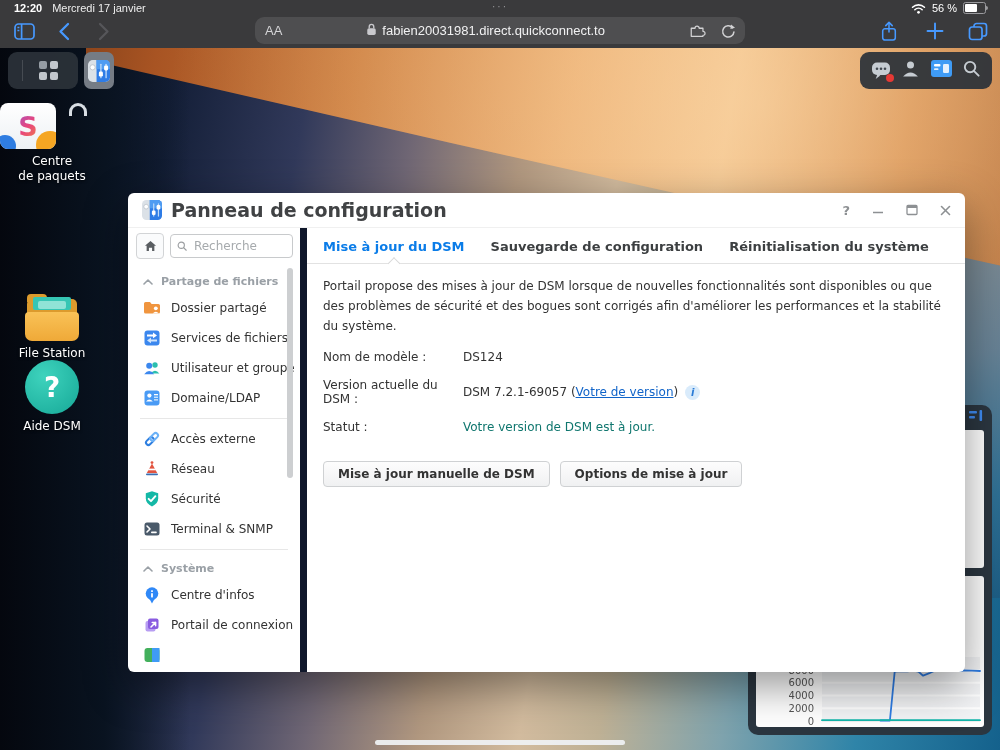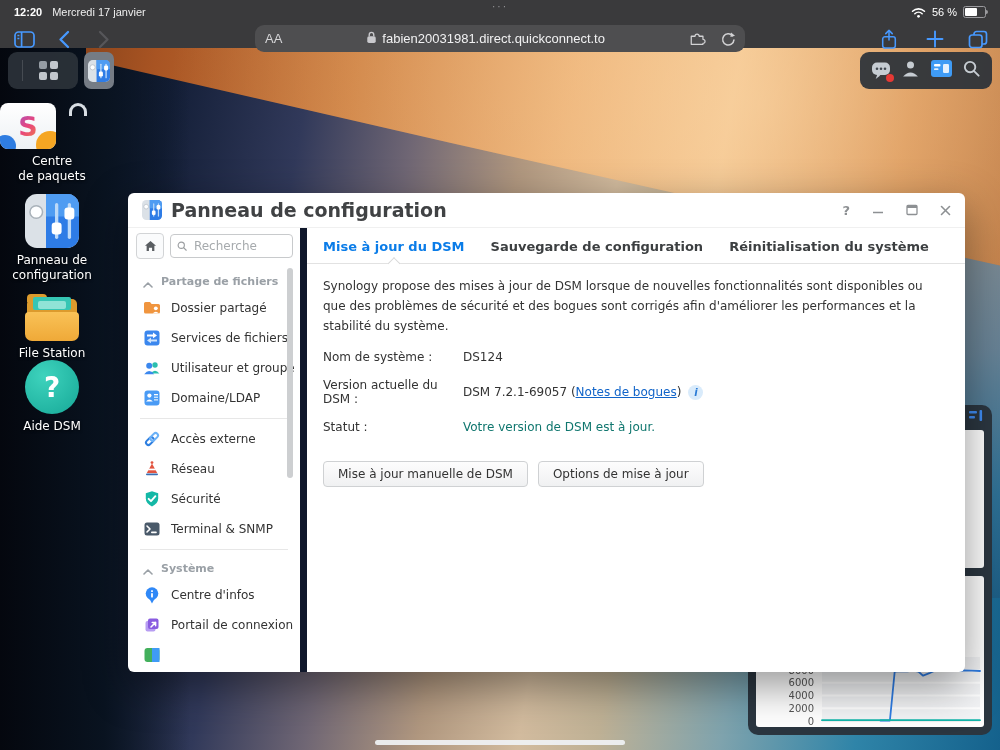--- a/index.html
+++ b/index.html
@@ -1,21 +1,21 @@
 <!DOCTYPE html>
 <html><head>
 <meta charset="utf-8">
 <style>
   html,body{margin:0;padding:0;background:#111;}
   .screen{position:relative;width:1000px;height:750px;overflow:hidden;background:#000;
     font-family:"DejaVu Sans",sans-serif;-webkit-font-smoothing:antialiased;}
 
   
   .chrome{position:absolute;top:0;left:0;right:0;height:48px;background:#3a3a3c;z-index:40;}
-  .status-row{position:relative;height:24px;display:flex;align-items:center;padding:0 14px;
+  .status-row{position:relative;height:16px;display:flex;align-items:center;padding:0 14px;
     color:#fff;font-family:"Liberation Sans",sans-serif;font-size:11px;}
   .s-time{font-weight:bold;}
   .s-date{margin-left:10px;color:#efefef;}
   .s-dots{position:absolute;left:0;right:0;top:1px;text-align:center;color:#9a9a9e;font-size:10px;letter-spacing:2px;}
   .status-right{margin-left:auto;display:flex;align-items:center;gap:6px;color:#fff;}
   .batt{position:relative;width:21px;height:10px;border:1px solid #9a9a9e;border-radius:2.5px;}
   .batt::after{content:"";position:absolute;right:-3px;top:2.5px;width:1.8px;height:4px;background:#9a9a9e;border-radius:0 2px 2px 0;}
   .batt-fill{position:absolute;left:1px;top:1px;bottom:1px;width:55%;background:#fff;border-radius:1px;}
   .toolbar-row{position:relative;height:30px;}
   .tb-abs{position:absolute;top:0;height:30px;display:flex;align-items:center;}
@@ -101,41 +101,41 @@
   .sidebar{width:172px;flex:none;position:relative;overflow:hidden;}
   .side-top{height:35px;display:flex;align-items:center;padding:0 7px 0 8px;gap:6px;}
   .home-btn{width:26px;height:24px;flex:none;border:1px solid #d2d4d6;border-radius:4px;background:#fafbfc;
     display:flex;align-items:center;justify-content:center;}
   .search-box{flex:1;height:24px;border:1px solid #c8cacc;border-radius:4px;display:flex;align-items:center;
     padding:0 6px;gap:5px;box-sizing:border-box;}
   .search-box input{border:none;outline:none;background:transparent;width:100%;font-size:12px;
     font-family:"DejaVu Sans",sans-serif;color:#333;}
   .search-box input::placeholder{color:#a6aaad;}
   .nav{padding-top:5px;}
-  .sec-head{display:flex;align-items:flex-end;gap:8px;padding:7px 0 5px 15px;font-size:11px;font-weight:bold;color:#9aa0a6;}
+  .sec-head{display:flex;align-items:center;gap:8px;padding:7px 0 5px 15px;font-size:11px;font-weight:bold;color:#9aa0a6;}
   .sitem{display:flex;align-items:center;gap:10px;height:30px;padding-left:15px;font-size:12px;color:#333;cursor:pointer;}
   .sitem svg{flex:none;}
   .sdiv{height:1px;background:#e7e7e7;margin:5px 12px;}
   .sb-scroll{position:absolute;right:7px;top:40px;width:6px;height:210px;border-radius:3px;background:#cdcfd1;}
   .content{flex:1;border-left:7px solid #0f172a;display:flex;flex-direction:column;min-width:0;}
   .tabs-row{height:35px;flex:none;display:flex;align-items:flex-end;gap:26px;padding:0 16px;border-bottom:1px solid #e2e2e2;}
   .tab{font-size:13px;font-weight:bold;color:#3c3f41;padding-bottom:9px;position:relative;cursor:pointer;white-space:nowrap;}
   .tab.active{color:#0a7ce8;}
   .tab.active::after{content:"";position:absolute;left:50%;bottom:-5px;width:8px;height:8px;background:#fff;
     border-left:1px solid #d8d8d8;border-top:1px solid #d8d8d8;transform:translateX(-50%) rotate(45deg);}
   .main{padding:13px 16px;font-size:12px;color:#333;}
   .intro{line-height:1.65;max-width:652px;}
   .crow{display:flex;margin-top:14px;align-items:center;}
   .crow-label{width:140px;flex:none;}
   .link{color:#1064c9;text-decoration:underline;cursor:pointer;}
   .info-i{display:inline-flex;width:15px;height:15px;border-radius:50%;background:#d9ebfb;color:#2a7bd6;
     font-size:10px;font-weight:bold;font-style:italic;align-items:center;justify-content:center;margin-left:7px;}
   .btn-row{margin-top:27px;display:flex;gap:10px;}
   .btn{font-size:12px;font-family:"DejaVu Sans",sans-serif;color:#333;background:linear-gradient(#fdfdfd,#f0f1f2);
-    border:1px solid #cfd1d3;border-radius:4px;padding:5px 14px;cursor:pointer;}
+    border:1px solid #cfd1d3;border-radius:4px;padding:5px 14px;cursor:pointer;font-weight:bold;}
 
   .home-bar{position:absolute;bottom:5px;left:50%;transform:translateX(-50%);width:250px;height:5px;
     border-radius:3px;background:#eef0f2;z-index:45;opacity:.95;}
 </style>
 </head>
 <body>
 
 <div class="screen">
 
   <div class="chrome">
@@ -282,38 +282,20 @@
         <span class="bag-handle"></span>
         <span class="bag" style="display:block;">
             <span class="bag-blue"></span>
             <span class="bag-orange"></span>
             <span class="bag-s">S</span>
           </span>
       </span>
       <div class="dlabel">
         <div>Centre</div>
           <div>de paquets</div>
-      </div>
-    </div>
-    <div class="dicon" style="top:146px;">
-      <span class="cpwrap cp54" style="margin:0 auto;">
-        <svg viewBox="0 0 36 36" width="54" height="54">
-            <rect width="36" height="36" fill="#dbe1e7"></rect>
-            <rect x="14" width="22" height="36" fill="#2e7ce6"></rect>
-            <rect x="14" width="22" height="15" fill="#4f9cf2"></rect>
-            <circle cx="7.5" cy="12" r="4.2" fill="#fdfeff" stroke="#a9b2ba"></circle>
-            <rect x="20" y="6" width="2.2" height="24" rx="1.1" fill="#bcd9f8"></rect>
-            <rect x="17.8" y="19" width="6.6" height="8" rx="2.2" fill="#fff"></rect>
-            <rect x="28.5" y="6" width="2.2" height="24" rx="1.1" fill="#bcd9f8"></rect>
-            <rect x="26.3" y="9" width="6.6" height="8" rx="2.2" fill="#fff"></rect>
-          </svg>
-      </span>
-      <div class="dlabel">
-        <div>Panneau de</div>
-          <div>configuration</div>
       </div>
     </div>
     <div class="dicon" style="top:247px;">
       <span class="fold" style="display:block;">
         <span class="fold-back" style="display:block;"></span>
         <span class="fold-p1" style="display:block;"></span>
         <span class="fold-p2" style="display:block;"></span>
         <span class="fold-front" style="display:block;"></span>
       </span>
       <div class="dlabel">
@@ -515,28 +497,28 @@
           <div class="sb-scroll"></div>
         </div>
 
         <div class="content">
           <div class="tabs-row">
             <span class="tab active">Mise à jour du DSM</span>
             <span class="tab">Sauvegarde de configuration</span>
             <span class="tab">Réinitialisation du système</span>
           </div>
           <div class="main">
-            <div class="intro">Synology propose des mises à jour de DSM lorsque de nouvelles fonctionnalités sont disponibles ou que des problèmes de sécurité et des bogues sont corrigés afin d'améliorer les performances et la stabilité du système.</div>
+            <div class="intro">Portail propose des mises à jour de DSM lorsque de nouvelles fonctionnalités sont disponibles ou que des problèmes de sécurité et des bogues sont corrigés afin d'améliorer les performances et la stabilité du système.</div>
             <div class="crow">
-              <span class="crow-label">Nom de système :</span>
+              <span class="crow-label">Nom de modèle :</span>
               <span>DS124</span>
             </div>
             <div class="crow">
               <span class="crow-label">Version actuelle du DSM :</span>
-              <span><span>DSM 7.2.1-69057 (</span><span class="link">Notes de bogues</span><span>)</span></span>
+              <span><span>DSM 7.2.1-69057 (</span><span class="link">Votre de version</span><span>)</span></span>
               <span class="info-i">i</span>
             </div>
             <div class="crow">
               <span class="crow-label">Statut :</span>
               <span style="color: #0f766e;">Votre version de DSM est à jour.</span>
             </div>
             <div class="btn-row">
               <button class="btn">Mise à jour manuelle de DSM</button>
               <button class="btn">Options de mise à jour</button>
             </div>

